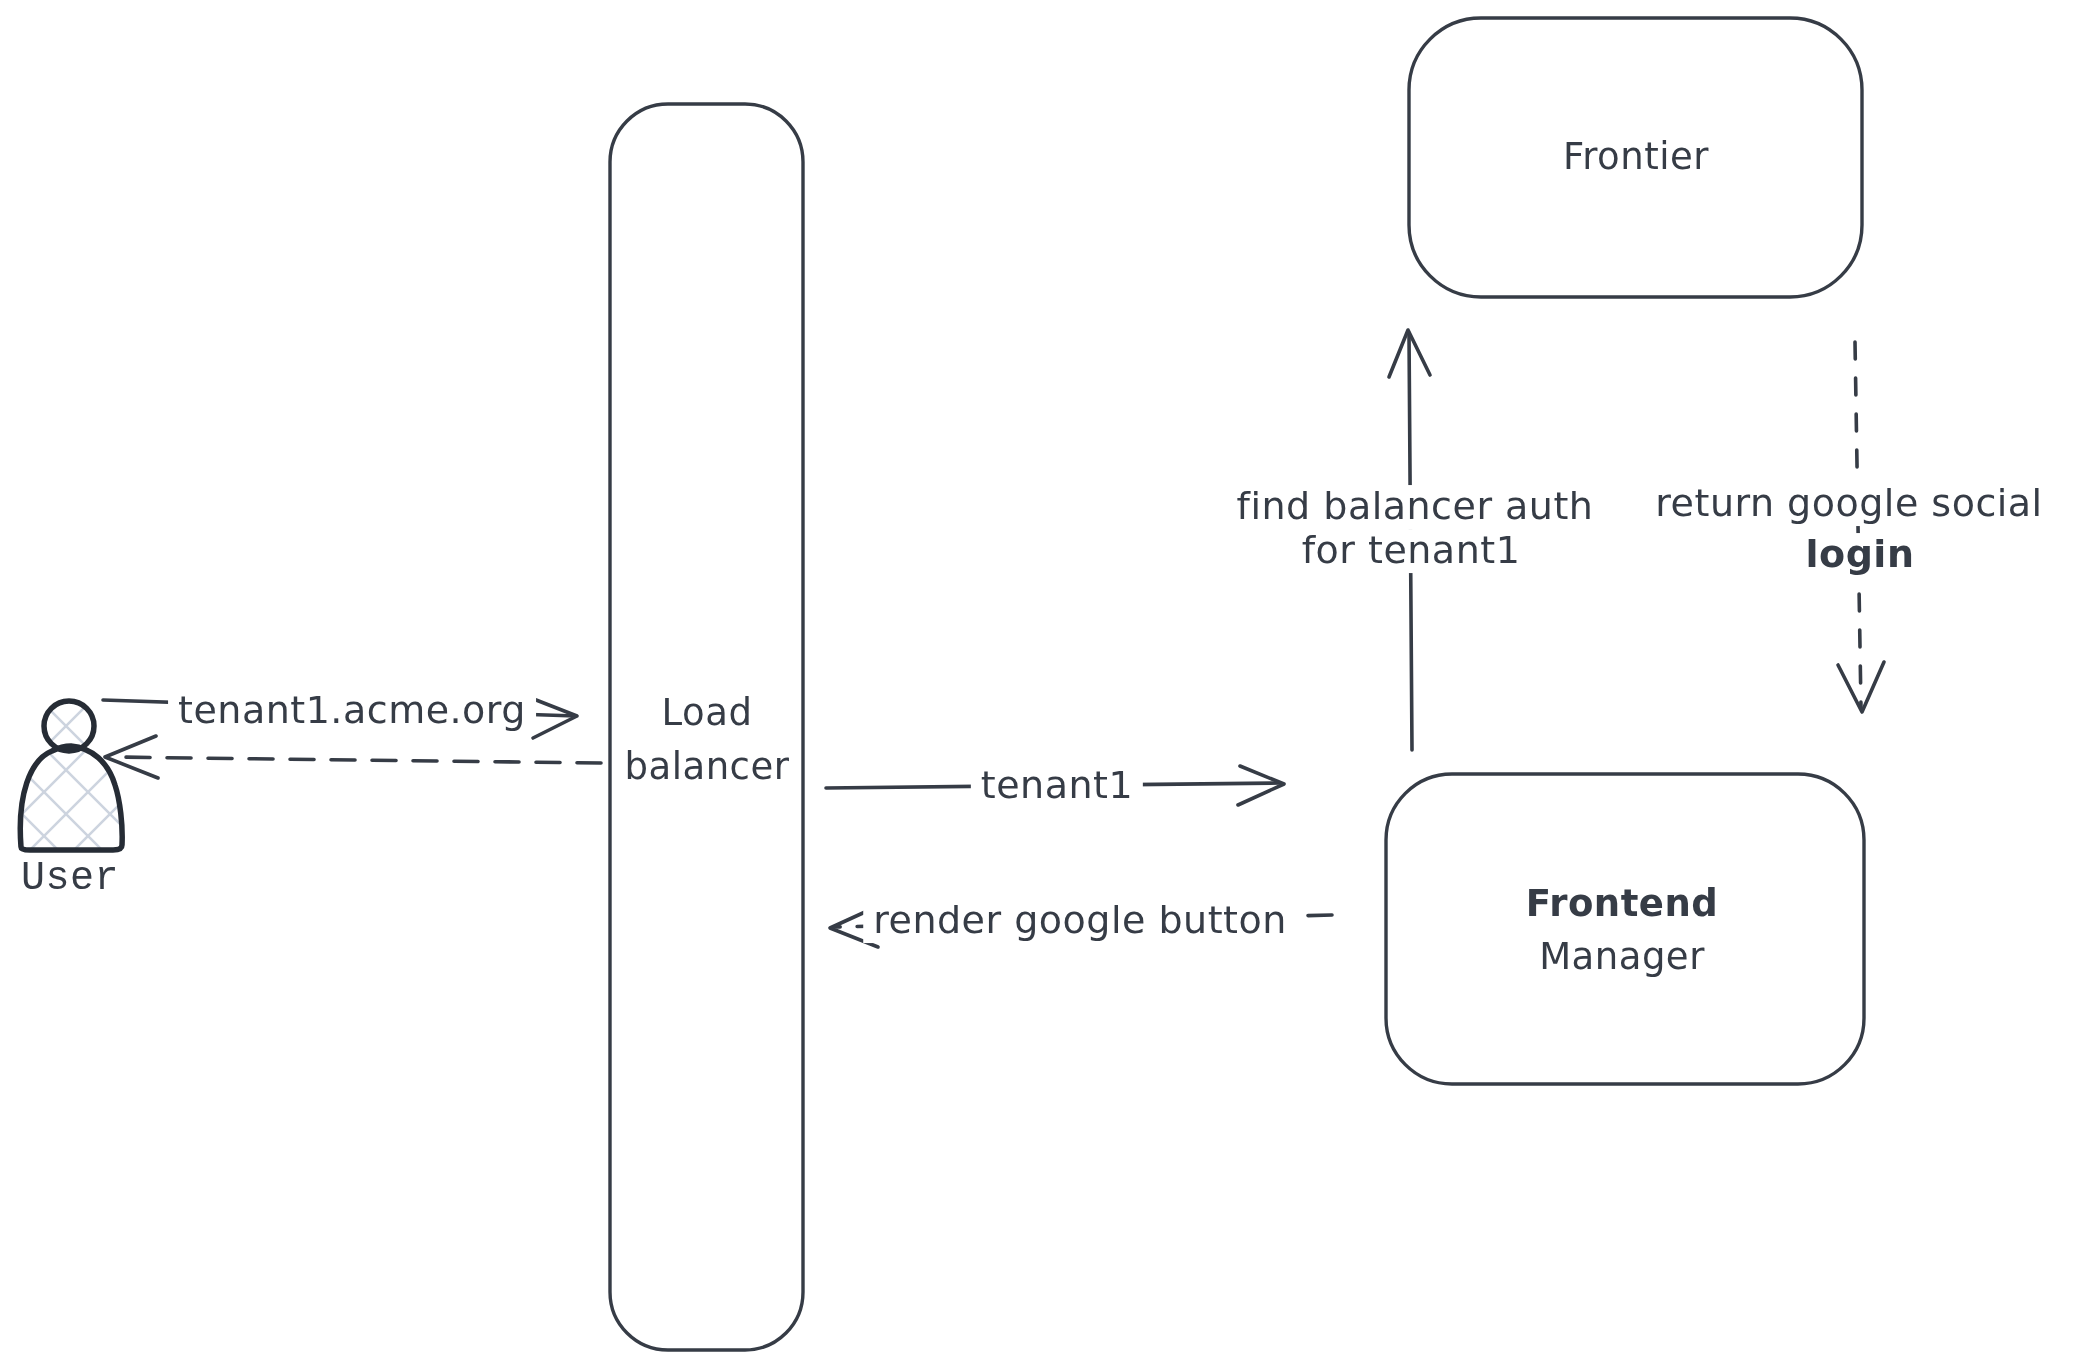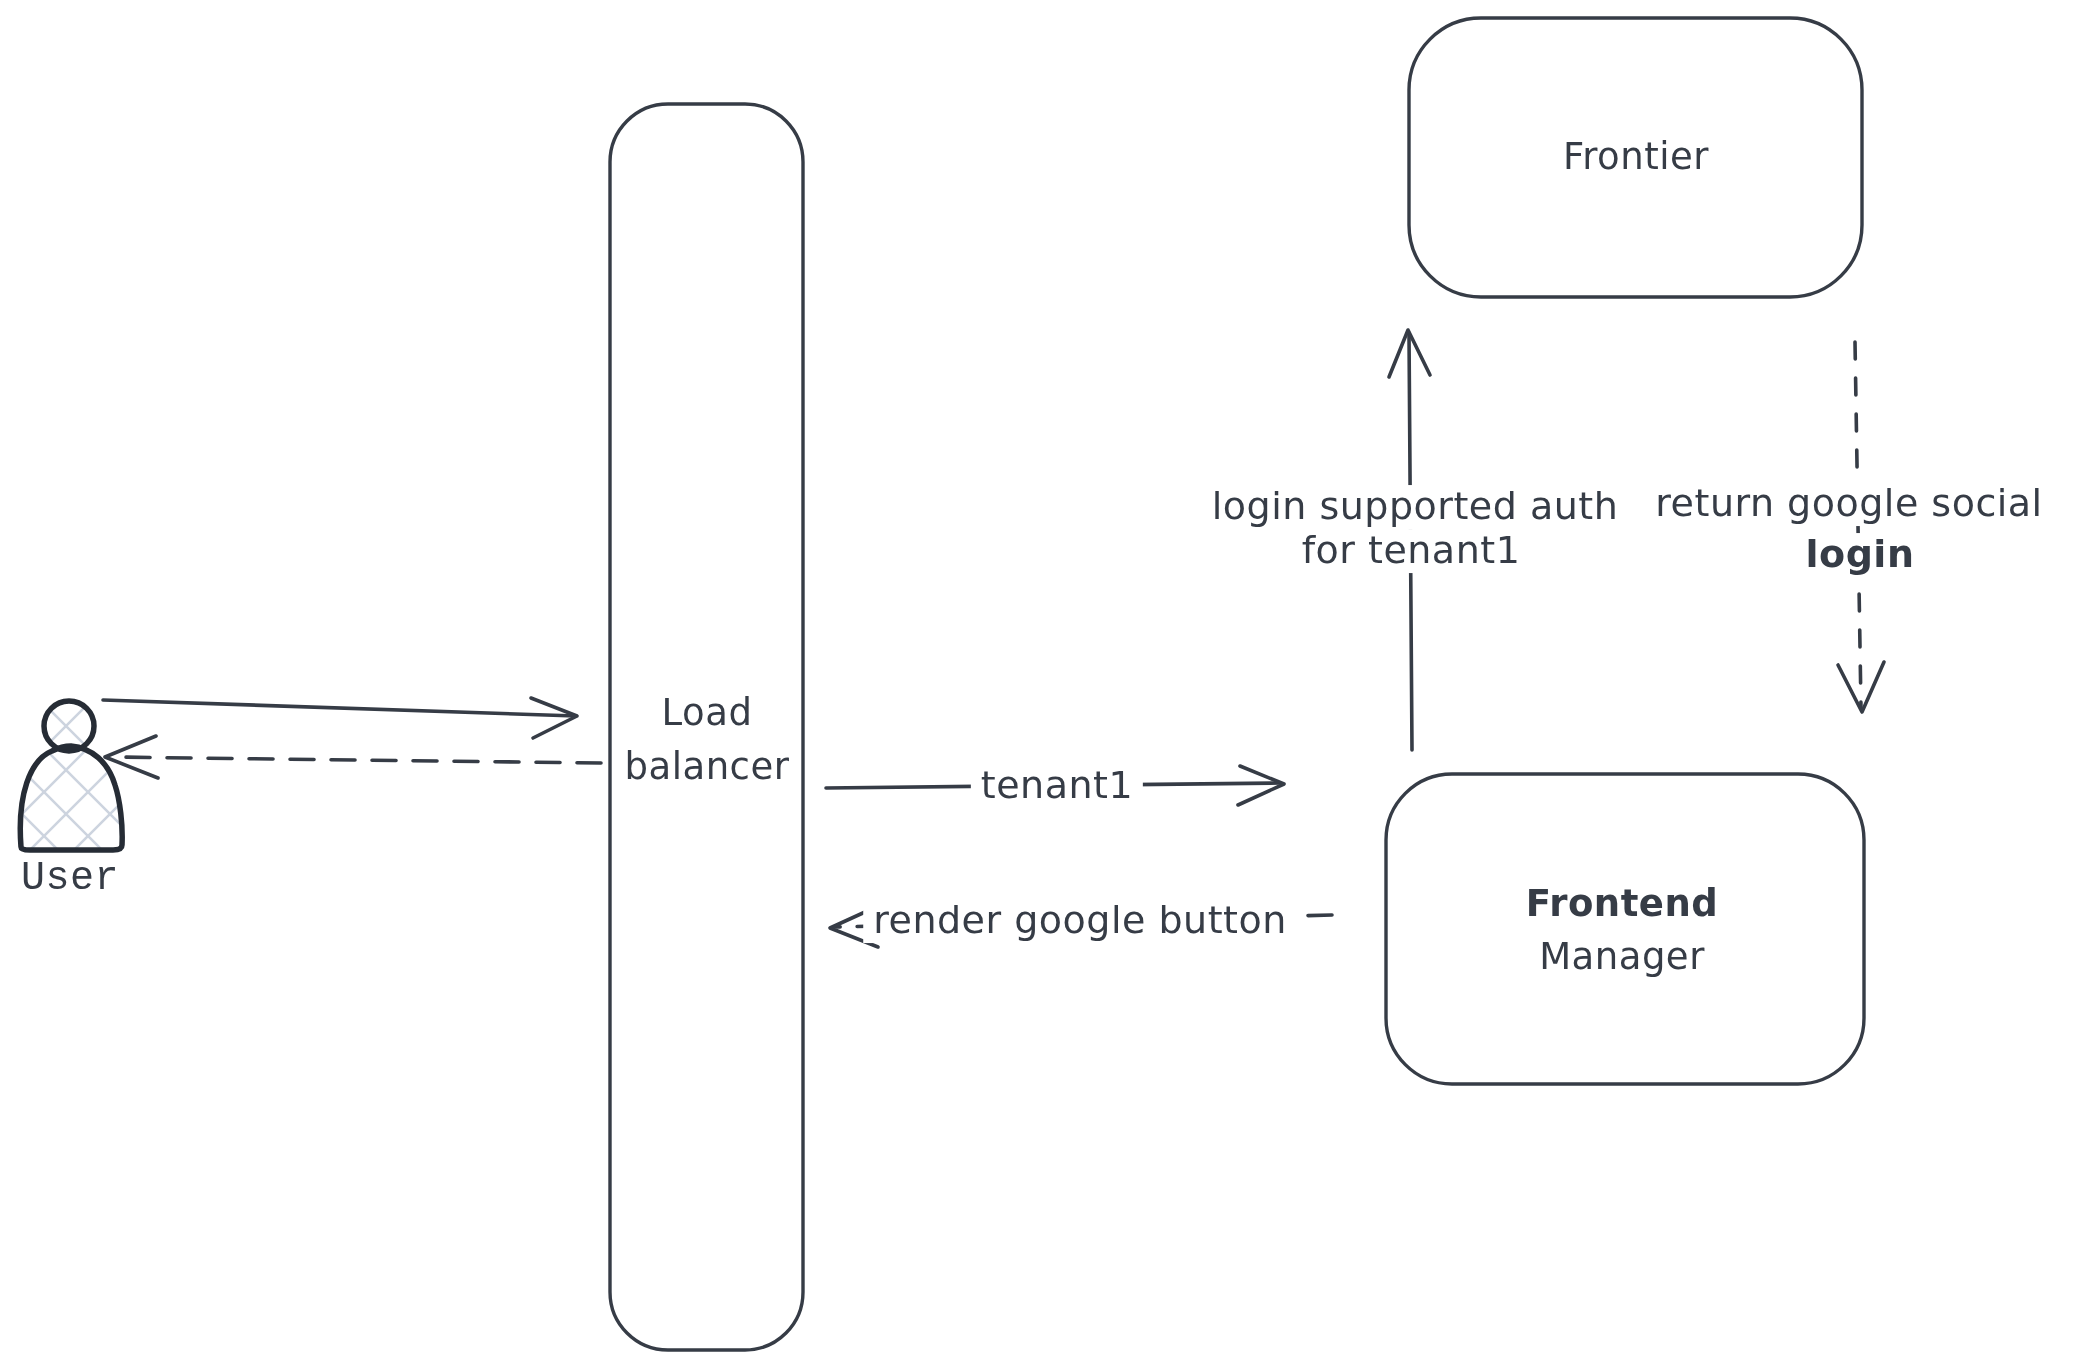--- a/index.html
+++ b/index.html
@@ -86,24 +86,25 @@
   <div class="lbl actor-lbl" style="left:70px;top:879px;font-family:Liberation Mono, monospace;">User</div>
 
   <div class="lbl box-lbl" style="left:707px;top:713px;">Load</div>
   <div class="lbl box-lbl" style="left:707px;top:767px;text-align:right;">balancer</div>
 
   <div class="lbl box-lbl" style="left:1636px;top:157px;">Frontier</div>
 
   <div class="lbl box-lbl" style="left:1622px;top:904px;font-weight:bold;">Frontend</div>
   <div class="lbl box-lbl" style="left:1622px;top:957px;">Manager</div>
 
+  <div class="lbl on-line" style="left:352px;top:711px;">tenant1.acme.org</div>
 
   <div class="lbl on-line" style="left:1057px;top:786px;">tenant1</div>
 
   <div class="lbl on-line" style="left:1080px;top:921px;">render google button</div>
 
-  <div class="lbl on-line" style="left:1415px;top:507px;">login supported auth</div>
+  <div class="lbl on-line" style="left:1415px;top:507px;">find balancer auth</div>
   <div class="lbl on-line" style="left:1411px;top:551px;">for tenant1</div>
 
   <div class="lbl on-line" style="left:1849px;top:504px;">return google social</div>
   <div class="lbl on-line" style="left:1860px;top:555px;font-weight:bold;">login</div>
 
 </div>
 
 </body></html>

